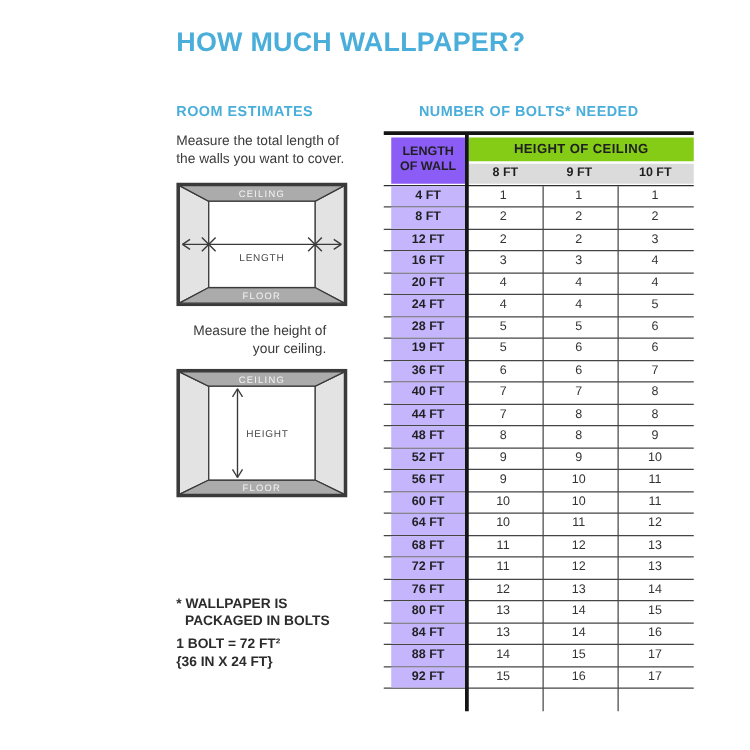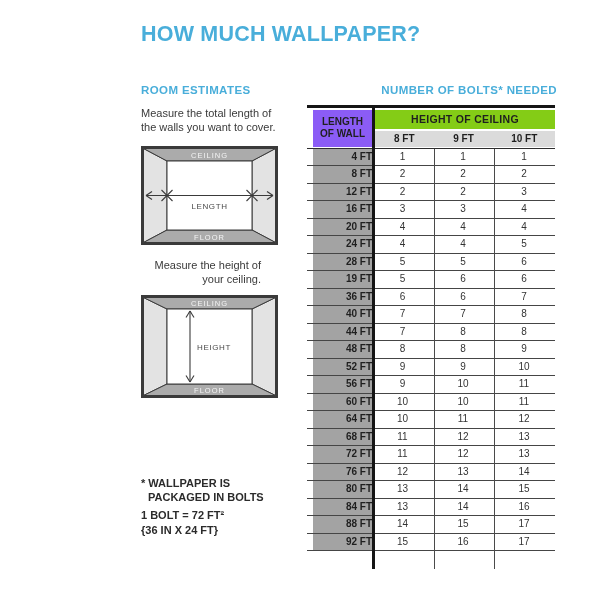--- a/index.html
+++ b/index.html
@@ -7,21 +7,21 @@
   #canvas {
     position:relative; width:600px; height:600px; background:#ffffff;
     font-family:"Liberation Sans", sans-serif; color:#3a3a3a; overflow:hidden;margin-left:45px;
   }
   .abs { position:absolute; }
 
   
   .page-title { left:96px; top:22px; font-size:21.5px; font-weight:bold; color:#49aeda; letter-spacing:0.2px; }
   .section-heading { font-size:11.5px; font-weight:bold; color:#49aeda; letter-spacing:0.4px; }
   #room-estimates-heading { left:96px; top:84px; }
-  #bolts-heading { left:264px; top:84px; width:248px; text-align:right; }
+  #bolts-heading { left:254px; top:84px; width:248px; text-align:center; }
 
   
   .step { font-size:11px; line-height:14px; color:#3a3a3a; }
   #step1 { left:96px; top:106px; width:145px; }
   #step2 { left:96px; top:258px; width:120px;text-align:right; }
   #step3 { left:96px; top:412px; width:158px; }
   .note { font-size:11px; font-weight:bold; color:#2b2b2b; line-height:14px; }
   #footnote { left:96px; top:476px; }
   #footnote .indent { padding-left:7px; }
   #bolt-note { left:96px; top:508px; line-height:14.5px; }
@@ -51,22 +51,22 @@
     display:block; font-size:10px; font-weight:bold; color:#1f1f1f;
     text-align:center; line-height:16.5px;
   }
   .t-sub-head span:nth-child(1){ width:58.5px; }
   .t-sub-head span:nth-child(2){ width:60px; }
   .t-sub-head span:nth-child(3){ width:61.5px; }
   .t-headline { left:0; top:42.5px; width:248px; height:1.3px; background:#2e2e2e; }
   #table-rows { left:0; top:43.8px; width:248px; }
   .trow { display:flex; width:248px; height:17.5px; border-bottom:1px solid #454545; }
   .tlabel {
-    margin-left:6px; width:59px; background:#a3a3a3; font-size:10px; font-weight:bold;
-    color:#1f1f1f; text-align:right; line-height:16.5px;
+    margin-left:6px; width:59px; background:#c4b5fd; font-size:10px; font-weight:bold;
+    color:#1f1f1f; text-align:center; line-height:16.5px;
   }
   .tval { font-size:10px; color:#333333; text-align:center; line-height:16.5px; }
   .tval:nth-child(2){ width:61px; }
   .tval:nth-child(3){ width:60px; }
   .tval:nth-child(4){ width:62px; }
   .t-vthick { left:65px; top:3px; width:2.5px; height:461px; background:#151515; }
   .t-vthin  { top:43.8px; width:1px; height:420px; background:#4a4a4a; }
   #vthin1 { left:126.5px; }
   #vthin2 { left:186.5px; }
 </style>

